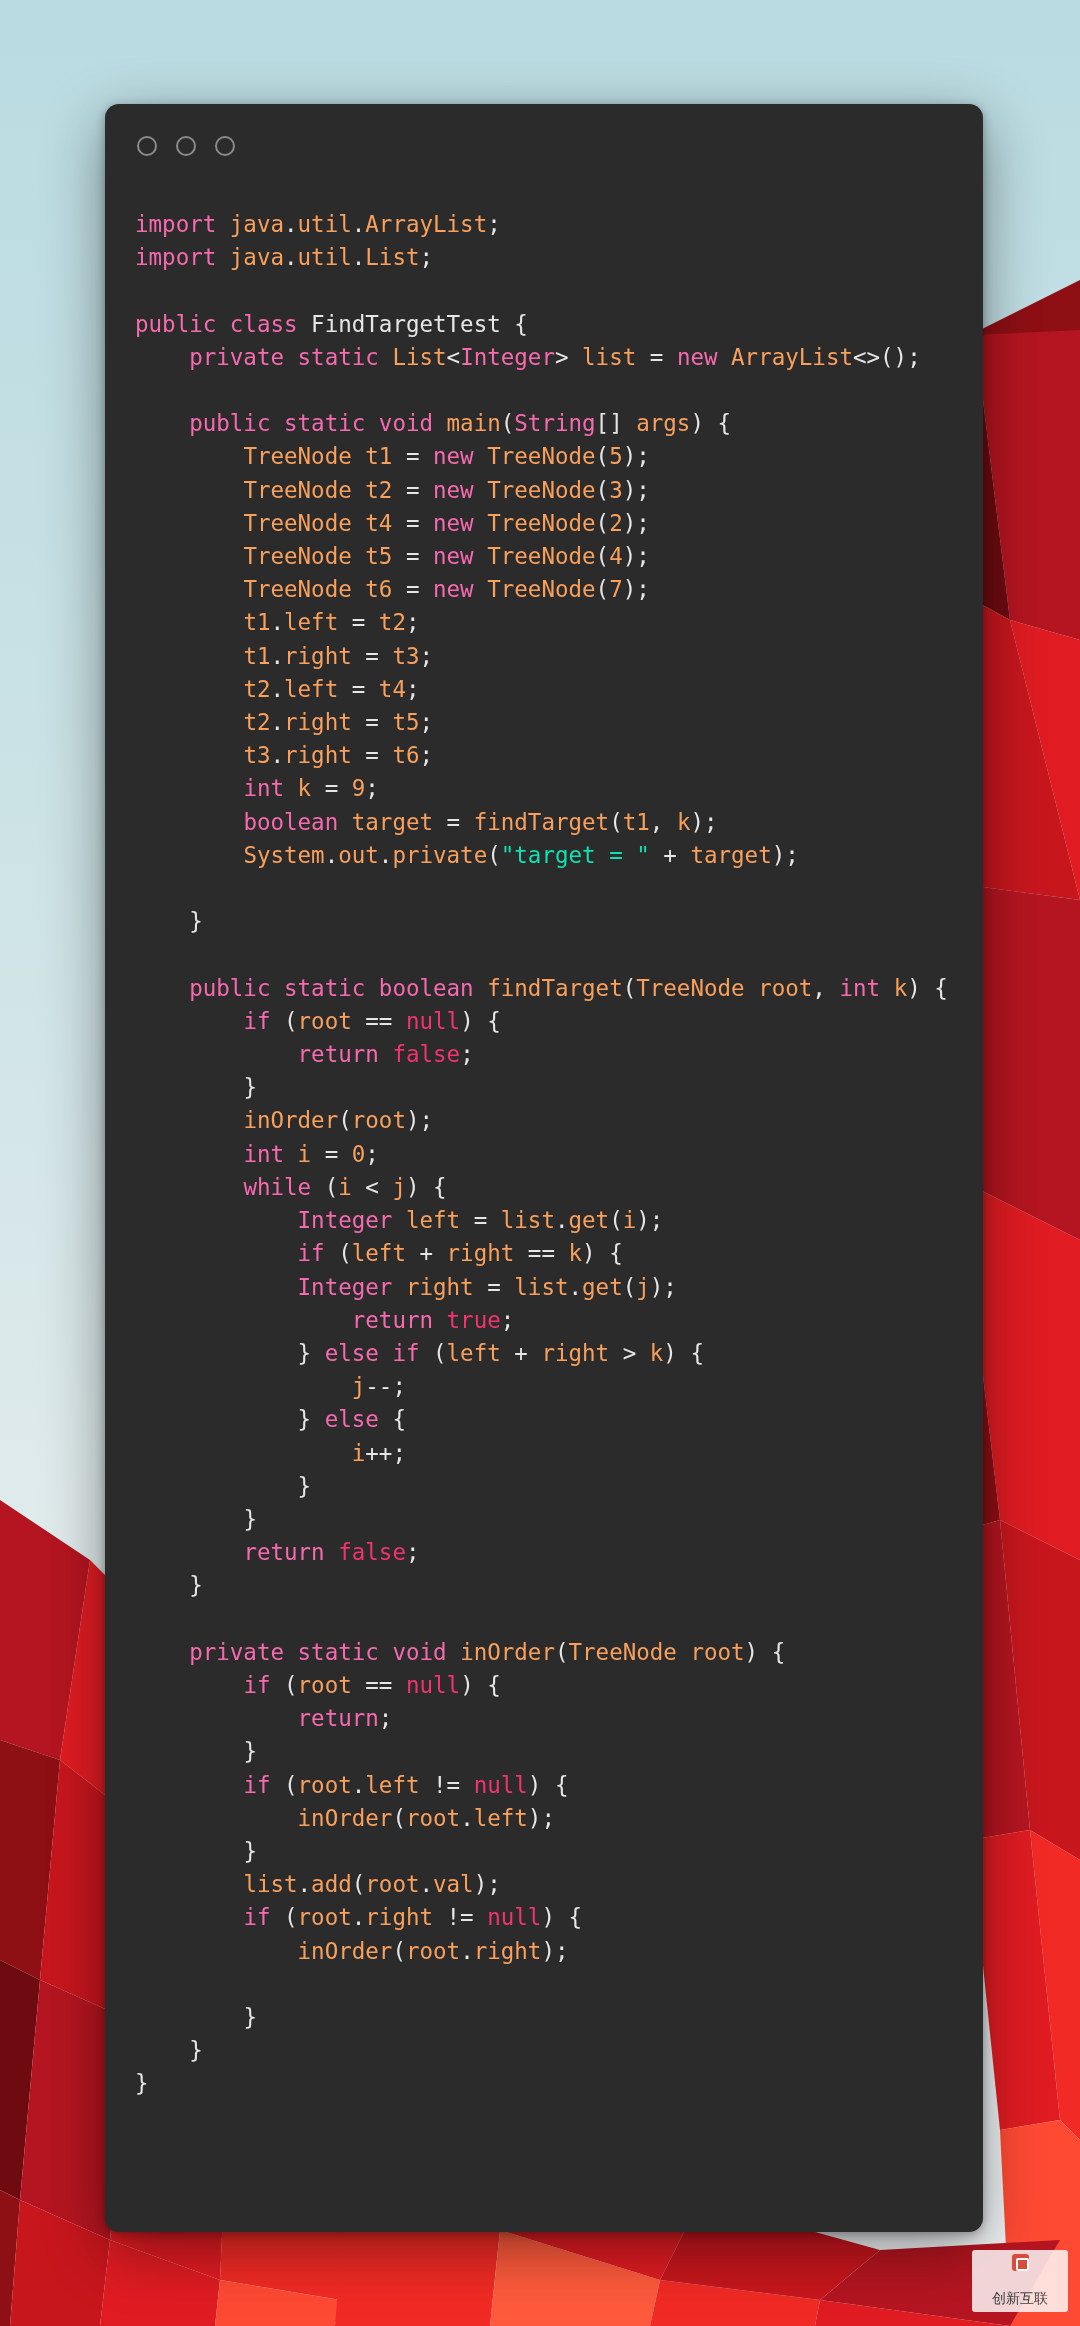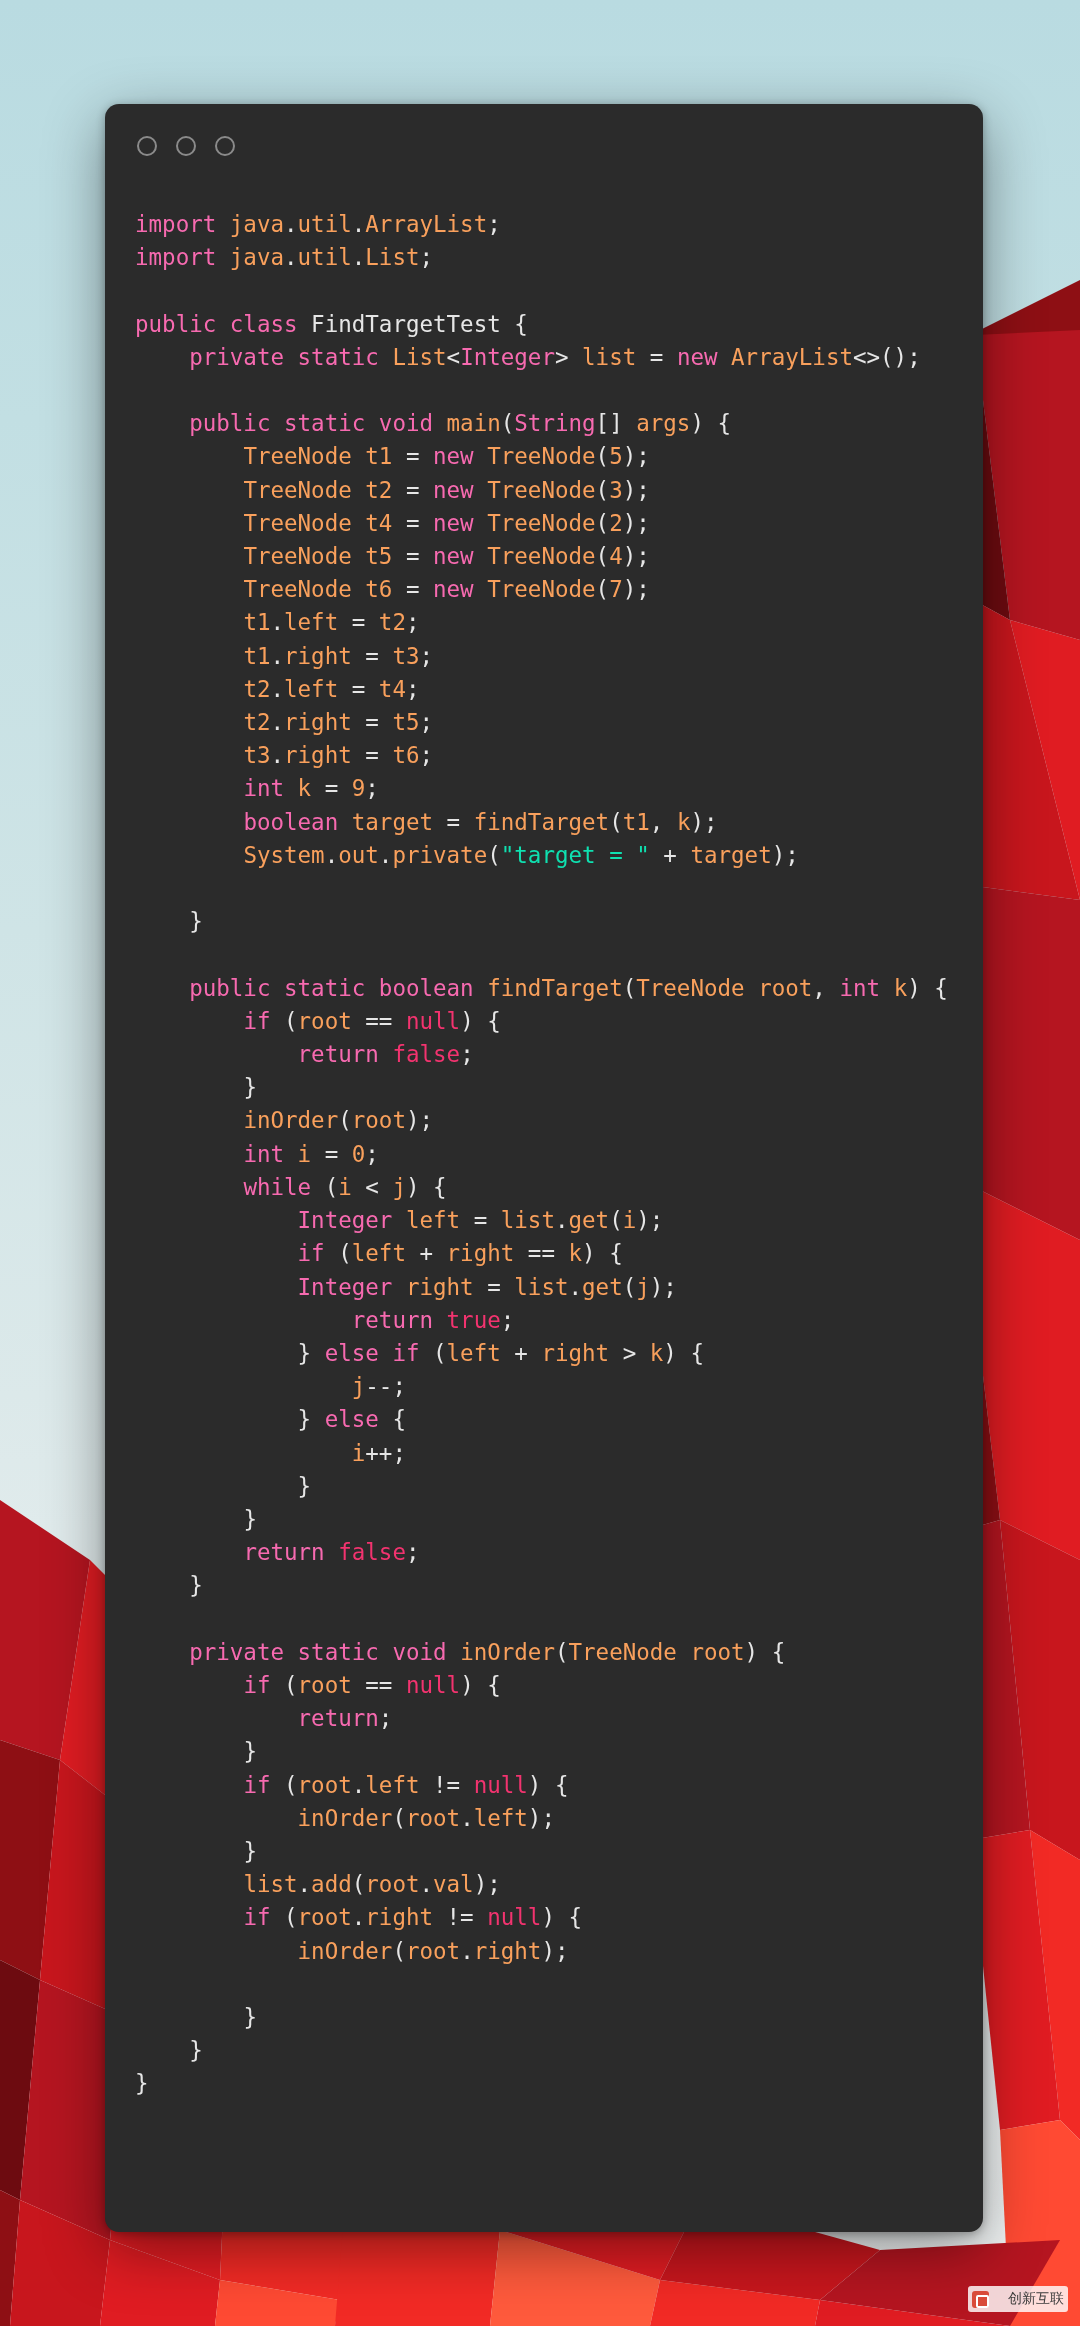--- a/index.html
+++ b/index.html
@@ -55,21 +55,21 @@
   .str  { color:#0fe0b0; }
   .num  { color:#f9a05c; }
   .pun  { color:#e6e6e6; }
   .cls  { color:#e6e6e6; }
 
   
   #watermark {
     position:absolute; right:12px; bottom:14px;
     display:flex; align-items:center; gap:19px;
     background:rgba(255,255,255,0.82);
-    padding:4px 4px; border-radius:3px;
+    padding:4px 20px; border-radius:3px;flex-direction:column;
   }
   #watermark .wm-icon {
     width:17px; height:17px; border-radius:3px;
     background:#d94b3a; position:relative; flex:0 0 auto;
   }
   #watermark .wm-icon:after {
     content:""; position:absolute; left:4px; top:4px;
     width:9px; height:9px; border:2px solid #fff; border-radius:2px;
   }
   #watermark .wm-text {

